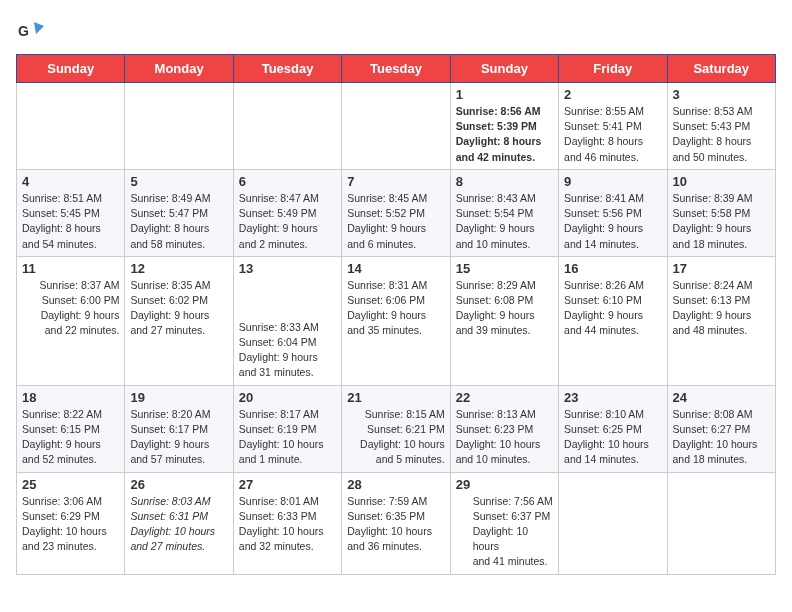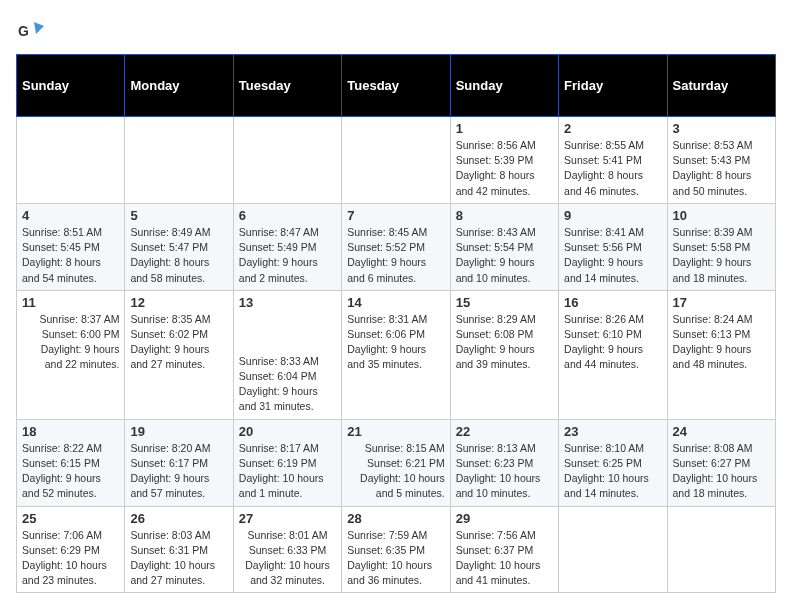--- a/index.html
+++ b/index.html
@@ -35,24 +35,24 @@
     .title-block { text-align: right; }
     .title-block h1 { font-size: 32px; font-weight: bold; color: #333; }
     .title-block h2 { font-size: 14px; font-weight: normal; color: #555; }
 
     table {
       width: 100%;
       border-collapse: collapse;
       table-layout: fixed;
     }
     thead tr th {
-      background: #000000;
+      background: #ef4444;
       color: #fff;
-      text-align: left;
-      padding: 23px 5px;
+      text-align: center;
+      padding: 6px 5px;
       font-size: 13px;
       font-weight: bold;
       border: 1px solid #2a50a0;
     }
     tbody tr td {
       border: 1px solid #ccc;
       vertical-align: top;
       padding: 4px 5px;
       font-size: 11px;
       color: #333;
@@ -107,21 +107,21 @@
       </tr>
   </thead>
   <tbody id="calendar-body">
       <tr>
         <td class="empty-cell"></td>
         <td class="empty-cell"></td>
         <td class="empty-cell"></td>
         <td class="empty-cell"></td>
         <td>
           <span class="day-number">1</span>
-          <div class="day-info" style="white-space: pre-line;">Sunrise: 8:56 AM
+          <div class="day-info" style="white-space: pre-line; font-weight: bold;">Sunrise: 8:56 AM
 Sunset: 5:39 PM
 Daylight: 8 hours
 and 42 minutes.</div>
         </td>
         <td>
           <span class="day-number">2</span>
           <div class="day-info" style="white-space: pre-line;">Sunrise: 8:55 AM
 Sunset: 5:41 PM
 Daylight: 8 hours
 and 46 minutes.</div>
@@ -283,49 +283,49 @@
           <span class="day-number">24</span>
           <div class="day-info" style="white-space: pre-line;">Sunrise: 8:08 AM
 Sunset: 6:27 PM
 Daylight: 10 hours
 and 18 minutes.</div>
         </td>
       </tr>
       <tr>
         <td>
           <span class="day-number">25</span>
-          <div class="day-info" style="white-space: pre-line;">Sunrise: 7:06 AM
+          <div class="day-info" style="white-space: pre-line;">Sunrise: 3:06 AM
 Sunset: 6:29 PM
 Daylight: 10 hours
 and 23 minutes.</div>
         </td>
         <td>
           <span class="day-number">26</span>
-          <div class="day-info" style="white-space: pre-line;">Sunrise: 8:03 AM
+          <div class="day-info" style="white-space: pre-line; font-style: italic;">Sunrise: 8:03 AM
 Sunset: 6:31 PM
 Daylight: 10 hours
 and 27 minutes.</div>
         </td>
         <td>
           <span class="day-number">27</span>
-          <div class="day-info" style="white-space: pre-line; text-align: center;">Sunrise: 8:01 AM
+          <div class="day-info" style="white-space: pre-line;">Sunrise: 8:01 AM
 Sunset: 6:33 PM
 Daylight: 10 hours
 and 32 minutes.</div>
         </td>
         <td>
           <span class="day-number">28</span>
           <div class="day-info" style="white-space: pre-line;">Sunrise: 7:59 AM
 Sunset: 6:35 PM
 Daylight: 10 hours
 and 36 minutes.</div>
         </td>
         <td>
           <span class="day-number">29</span>
-          <div class="day-info" style="white-space: pre-line;">Sunrise: 7:56 AM
+          <div class="day-info" style="white-space: pre-line; margin-left: 17px;">Sunrise: 7:56 AM
 Sunset: 6:37 PM
 Daylight: 10 hours
 and 41 minutes.</div>
         </td>
         <td class="empty-cell"></td>
         <td class="empty-cell"></td>
       </tr>
     </tbody>
 </table>
 

